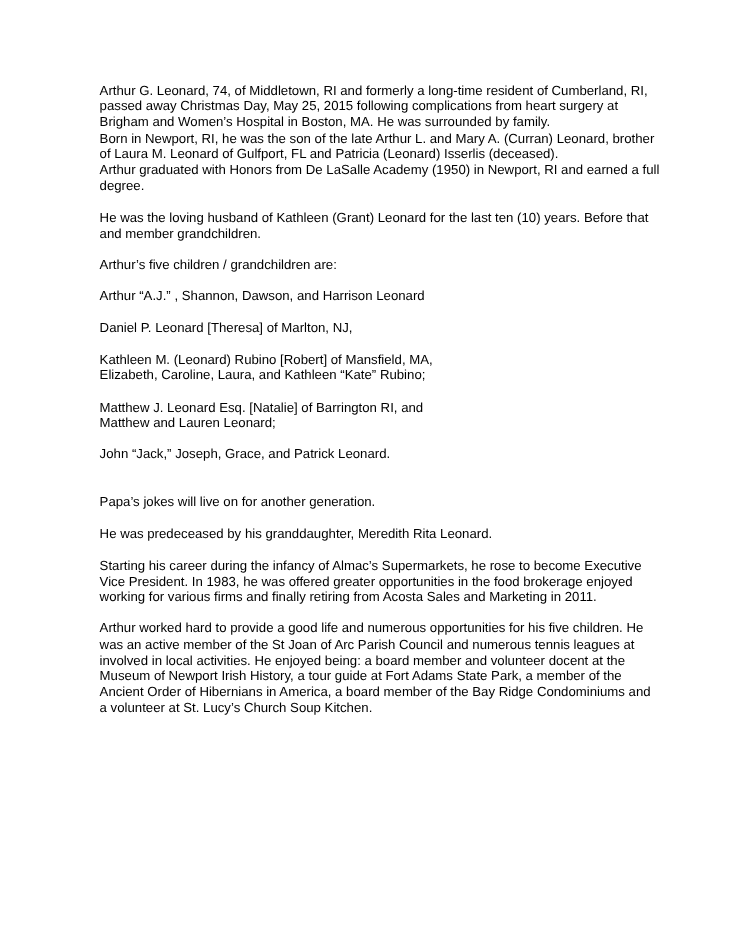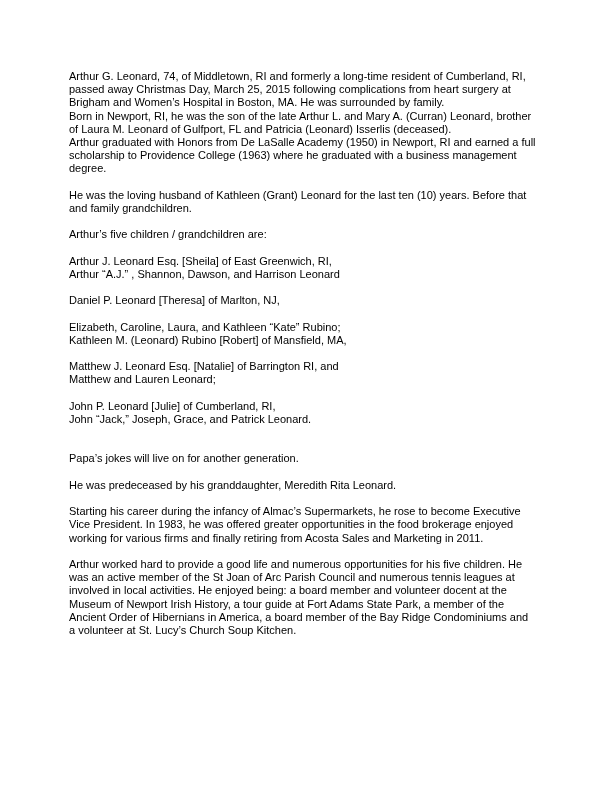--- a/index.html
+++ b/index.html
@@ -34,47 +34,44 @@
   }
   .line {
     white-space: pre;
     height: 13.2px;
   }
 </style>
 </head>
 <body>
 
 <div class="page">
-  <div class="text-body" id="text-body" style="color: rgb(0, 0, 0);">
+  <div class="text-body" id="text-body" style="color: rgb(0, 0, 0); margin-left: 14px;">
       <div class="line">Arthur G. Leonard, 74, of Middletown, RI and formerly a long-time resident of Cumberland, RI,</div>
-      <div class="line">passed away Christmas Day, March 25, 2015 following complications from heart surgery at</div>
+      <div class="line">passed away Christmas Day, May 25, 2015 following complications from heart surgery at</div>
       <div class="line">Brigham and Women’s Hospital in Boston, MA. He was surrounded by family.</div>
       <div class="line">Born in Newport, RI, he was the son of the late Arthur L. and Mary A. (Curran) Leonard, brother</div>
       <div class="line">of Laura M. Leonard of Gulfport, FL and Patricia (Leonard) Isserlis (deceased).</div>
       <div class="line">Arthur graduated with Honors from De LaSalle Academy (1950) in Newport, RI and earned a full</div>
-      <div class="line">scholarship to Providence College (1963) where he graduated with a business management</div>
       <div class="line">degree.</div>
       <div class="line">&nbsp;</div>
       <div class="line">He was the loving husband of Kathleen (Grant) Leonard for the last ten (10) years. Before that</div>
-      <div class="line">and family grandchildren.</div>
+      <div class="line">and member grandchildren.</div>
       <div class="line">&nbsp;</div>
       <div class="line">Arthur’s five children / grandchildren are:</div>
       <div class="line">&nbsp;</div>
-      <div class="line">Arthur J. Leonard Esq. [Sheila] of East Greenwich, RI,</div>
       <div class="line">Arthur “A.J.” , Shannon, Dawson, and Harrison Leonard</div>
       <div class="line">&nbsp;</div>
       <div class="line">Daniel P. Leonard [Theresa] of Marlton, NJ,</div>
       <div class="line">&nbsp;</div>
+      <div class="line">Kathleen M. (Leonard) Rubino [Robert] of Mansfield, MA,</div>
       <div class="line">Elizabeth, Caroline, Laura, and Kathleen “Kate” Rubino;</div>
-      <div class="line">Kathleen M. (Leonard) Rubino [Robert] of Mansfield, MA,</div>
       <div class="line">&nbsp;</div>
       <div class="line">Matthew J. Leonard Esq. [Natalie] of Barrington RI, and</div>
       <div class="line">Matthew and Lauren Leonard;</div>
       <div class="line">&nbsp;</div>
-      <div class="line">John P. Leonard [Julie] of Cumberland, RI,</div>
       <div class="line">John “Jack,” Joseph, Grace, and Patrick Leonard.</div>
       <div class="line">&nbsp;</div>
       <div class="line">&nbsp;</div>
       <div class="line">Papa’s jokes will live on for another generation.</div>
       <div class="line">&nbsp;</div>
       <div class="line">He was predeceased by his granddaughter, Meredith Rita Leonard.</div>
       <div class="line">&nbsp;</div>
       <div class="line">Starting his career during the infancy of Almac’s Supermarkets, he rose to become Executive</div>
       <div class="line">Vice President. In 1983, he was offered greater opportunities in the food brokerage enjoyed</div>
       <div class="line">working for various firms and finally retiring from Acosta Sales and Marketing in 2011.</div>

